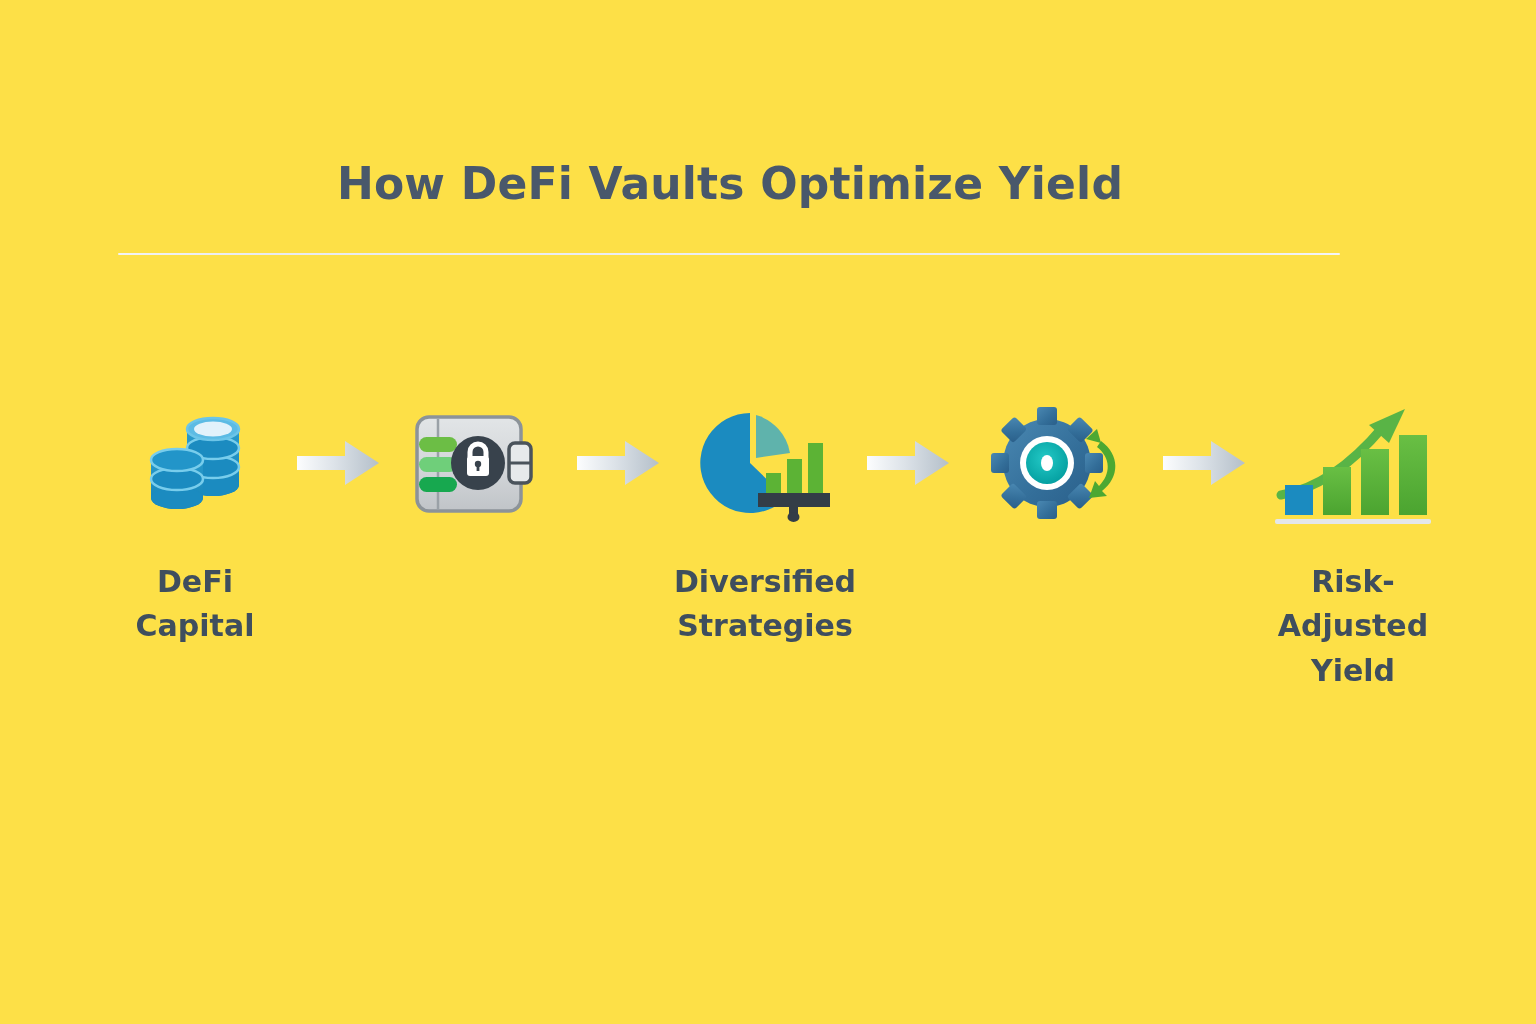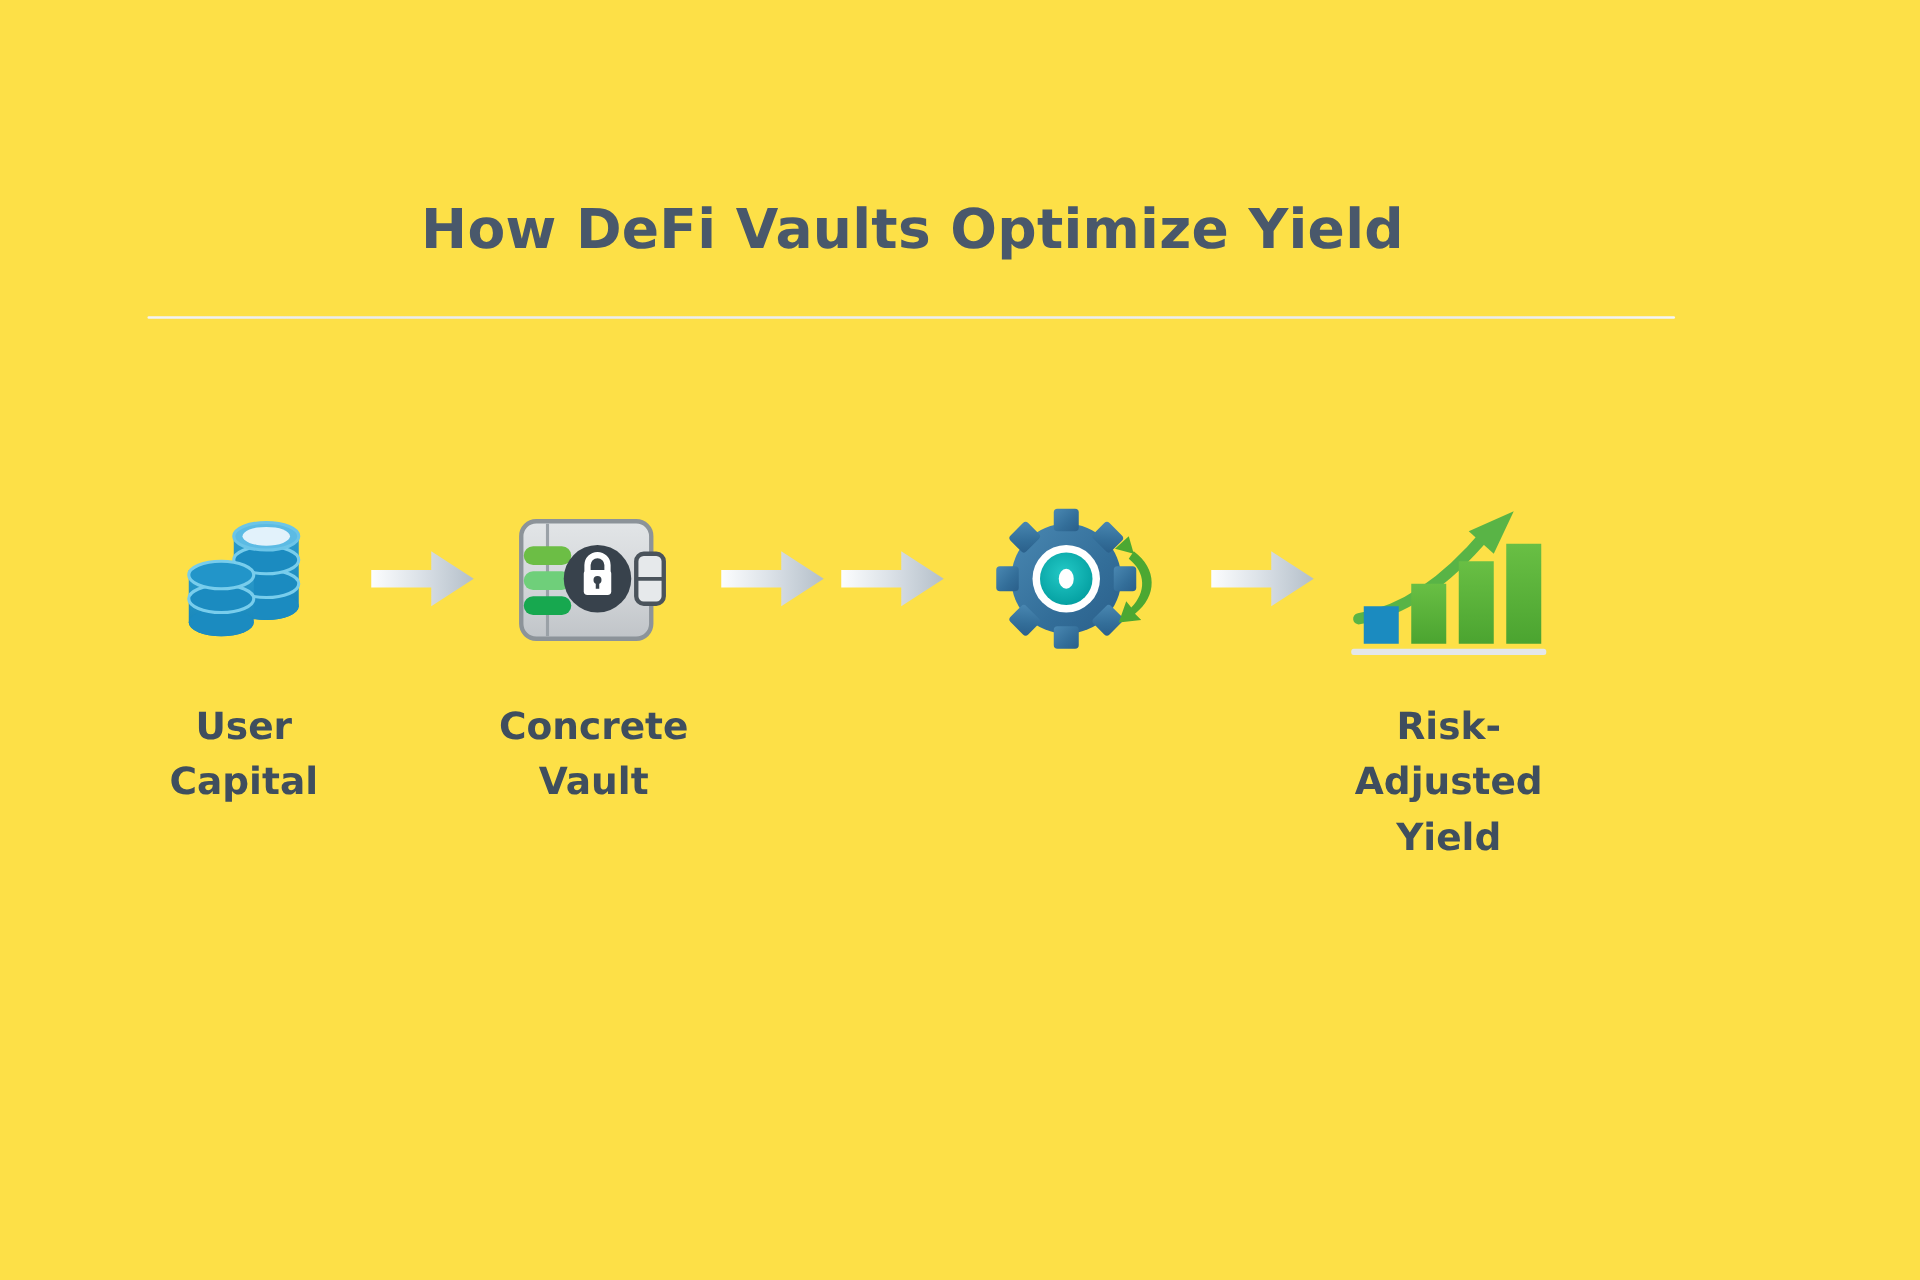--- a/index.html
+++ b/index.html
@@ -130,21 +130,21 @@
           </g>
 
           <g>
             <path d="M16 55 v42 a26 11 0 0 0 52 0 v-42 z" fill="url(#coinBlue)"></path>
             <ellipse cx="42" cy="97" rx="26" ry="11" fill="#1b8bc0"></ellipse>
             <ellipse cx="42" cy="78" rx="26" ry="11" fill="#1b8bc0" stroke="#78cdec" stroke-width="2.5"></ellipse>
             <ellipse cx="42" cy="59" rx="26" ry="11" fill="#2295c9" stroke="#78cdec" stroke-width="2.5"></ellipse>
           </g>
         </svg>
       </div>
-      <div class="step-label">User
+      <div class="step-label">DeFi
 Capital</div>
     </div>
 
     <div class="arrow">
       <svg width="86" height="54" viewBox="0 0 86 54">
         <defs>
           <linearGradient id="arrGrad1" x1="0" y1="0" x2="1" y2="0">
             <stop offset="0%" stop-color="#fcfdfe"></stop>
             <stop offset="45%" stop-color="#dde3e9"></stop>
             <stop offset="100%" stop-color="#b4bfc9"></stop>
@@ -179,37 +179,55 @@
           <rect x="14" y="76" width="38" height="15" rx="7.5" fill="#17a84f"></rect>
 
           <circle cx="73" cy="62" r="27" fill="#38424c"></circle>
 
           <path d="M65 56 v-5 a8 8 0 0 1 16 0 v5" fill="none" stroke="#ffffff" stroke-width="5"></path>
           <rect x="62" y="55" width="22" height="20" rx="3" fill="#ffffff"></rect>
           <circle cx="73" cy="63" r="3.2" fill="#38424c"></circle>
           <rect x="71.6" y="63" width="2.8" height="7" fill="#38424c"></rect>
         </svg>
       </div>
-      <div class="step-label">Concrete
-Vault</div>
     </div>
 
     <div class="arrow">
       <svg width="86" height="54" viewBox="0 0 86 54">
         <defs>
           <linearGradient id="arrGrad2" x1="0" y1="0" x2="1" y2="0">
             <stop offset="0%" stop-color="#fcfdfe"></stop>
             <stop offset="45%" stop-color="#dde3e9"></stop>
             <stop offset="100%" stop-color="#b4bfc9"></stop>
           </linearGradient>
         </defs>
         <path d="M2 20 H50 V5 L84 27 L50 49 V34 H2 Z" fill="url(#arrGrad2)"></path>
       </svg>
     </div>
 
+    <div class="step s3">
+      <div class="icon-wrap">
+        <svg width="150" height="125" viewBox="0 0 150 125">
+
+          <path d="M60 62 L60 12 A50 50 0 1 0 96 97 Z" fill="#1b8bc0"></path>
+
+          <path d="M66 57 L66 14 A48 48 0 0 1 100 52 Z" fill="#5fb3ac"></path>
+
+          <rect x="76" y="72" width="15" height="20" fill="#5cb335"></rect>
+          <rect x="97" y="58" width="15" height="34" fill="#5cb335"></rect>
+          <rect x="118" y="42" width="15" height="50" fill="#5cb335"></rect>
+
+          <rect x="68" y="92" width="72" height="14" fill="#333d47"></rect>
+          <rect x="99" y="103" width="9" height="14" fill="#333d47"></rect>
+          <ellipse cx="103.5" cy="116" rx="6" ry="5" fill="#333d47"></ellipse>
+        </svg>
+      </div>
+      <div class="step-label">Diversified
+Strategies</div>
+    </div>
 
     <div class="arrow">
       <svg width="86" height="54" viewBox="0 0 86 54">
         <defs>
           <linearGradient id="arrGrad3" x1="0" y1="0" x2="1" y2="0">
             <stop offset="0%" stop-color="#fcfdfe"></stop>
             <stop offset="45%" stop-color="#dde3e9"></stop>
             <stop offset="100%" stop-color="#b4bfc9"></stop>
           </linearGradient>
         </defs>

